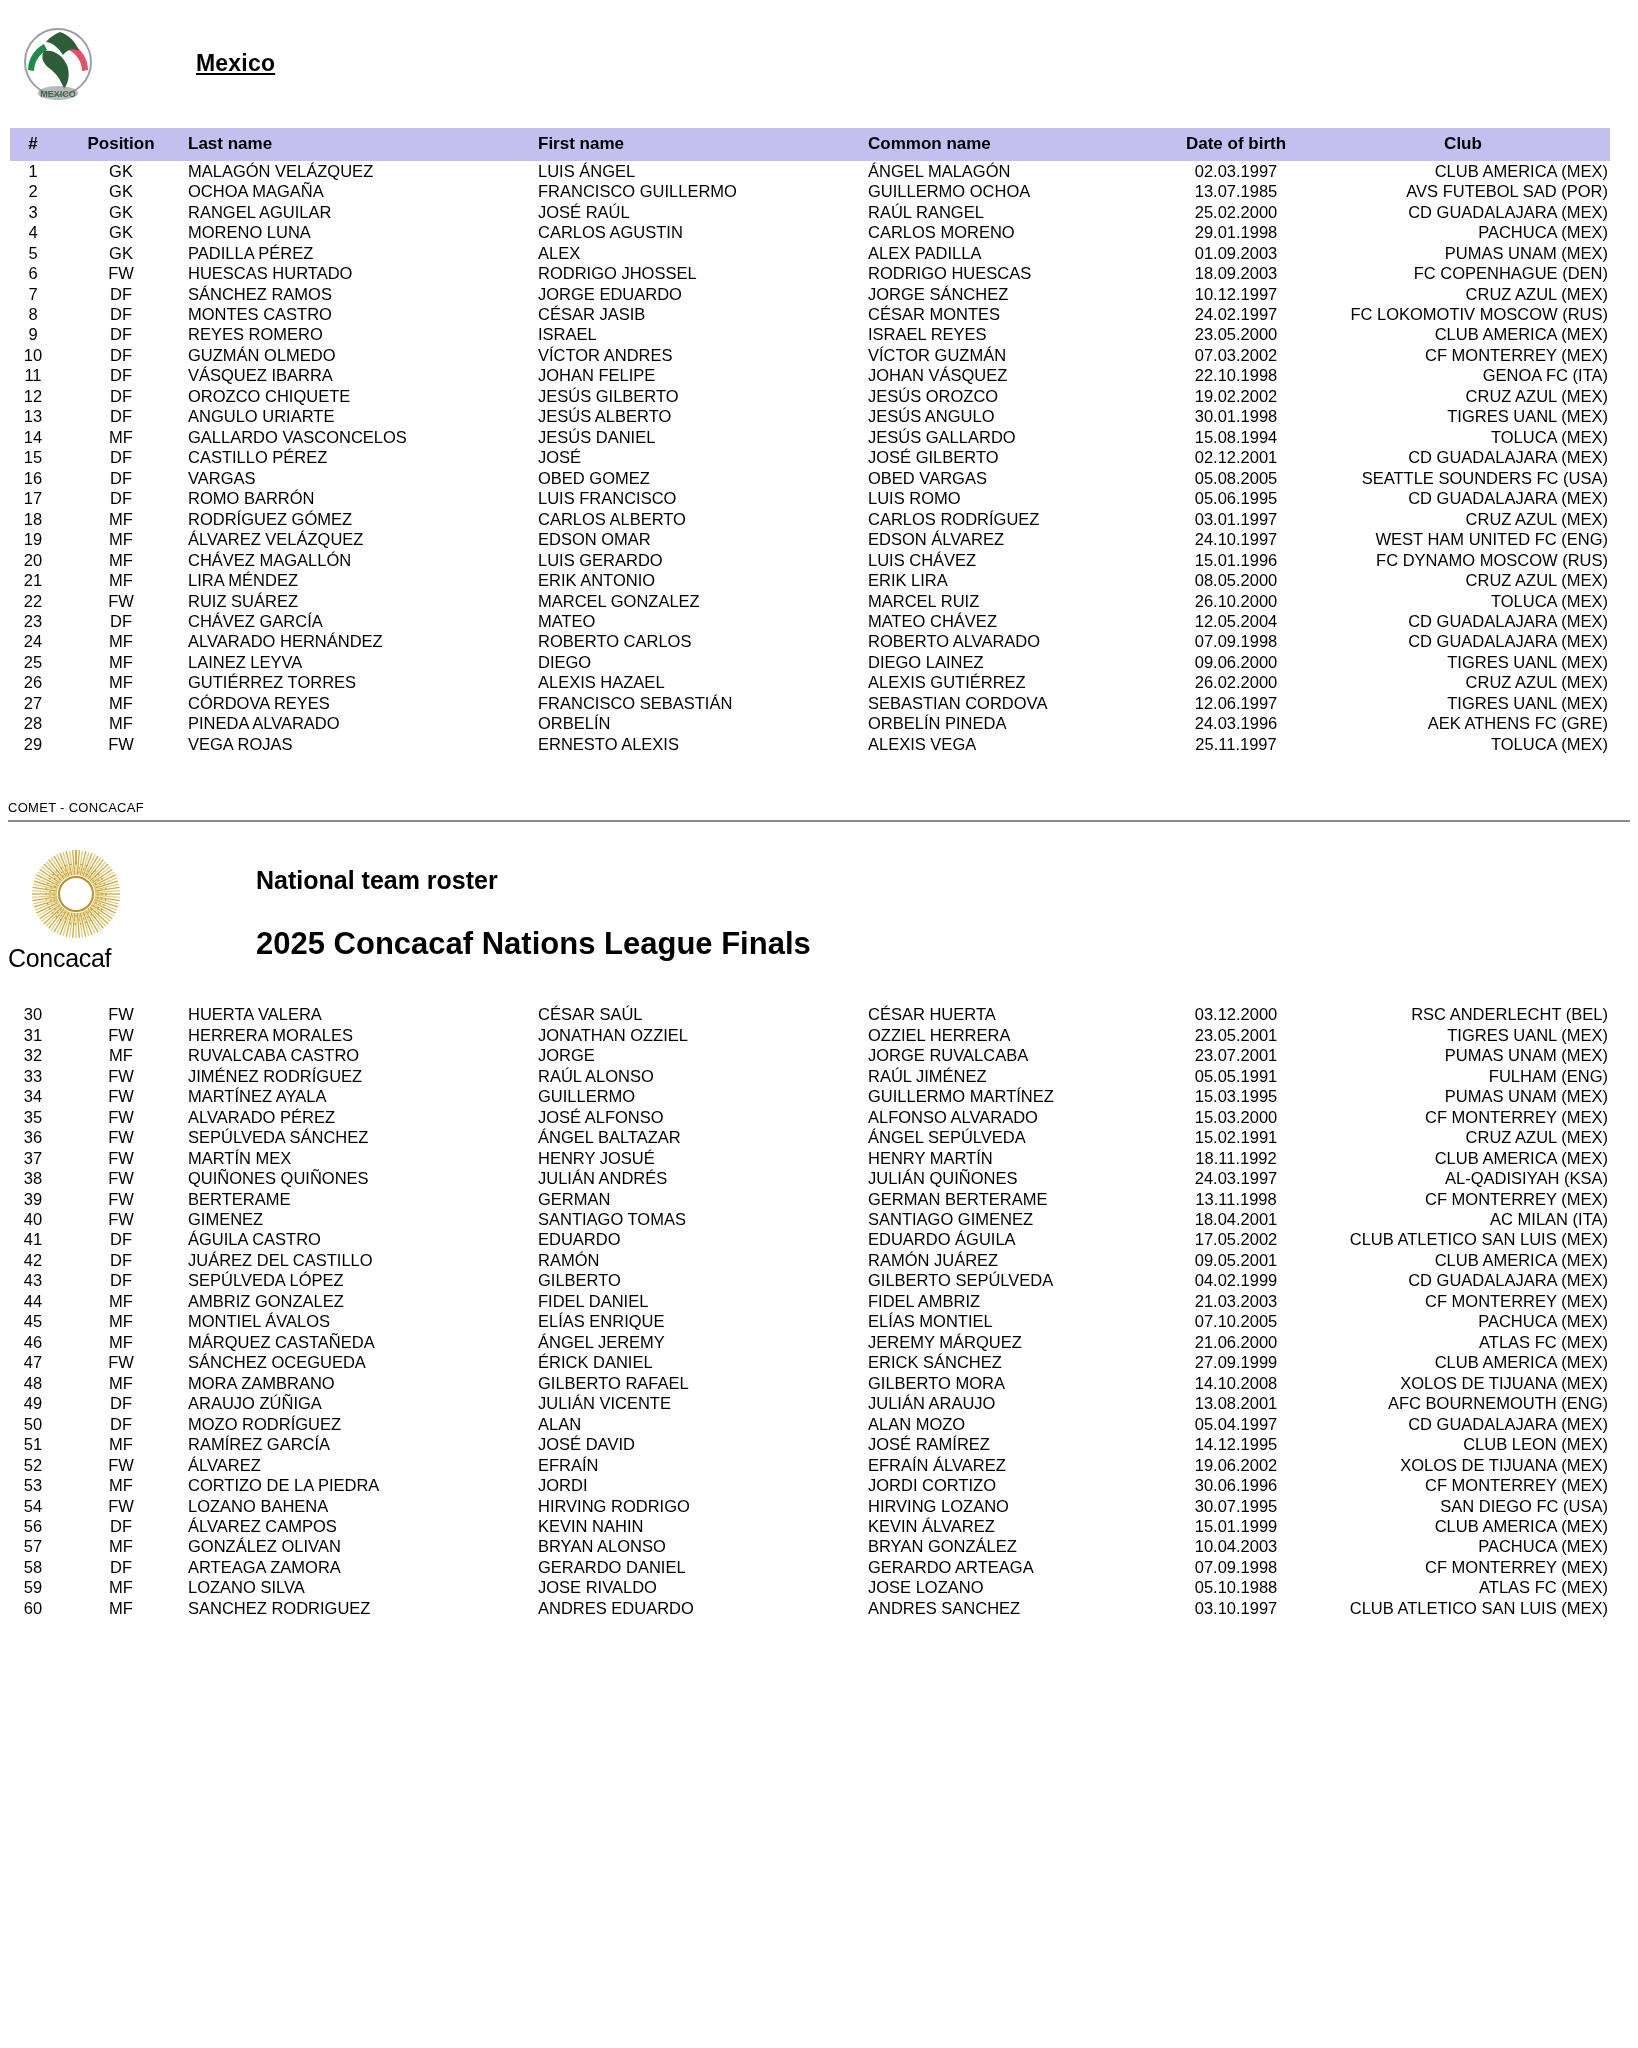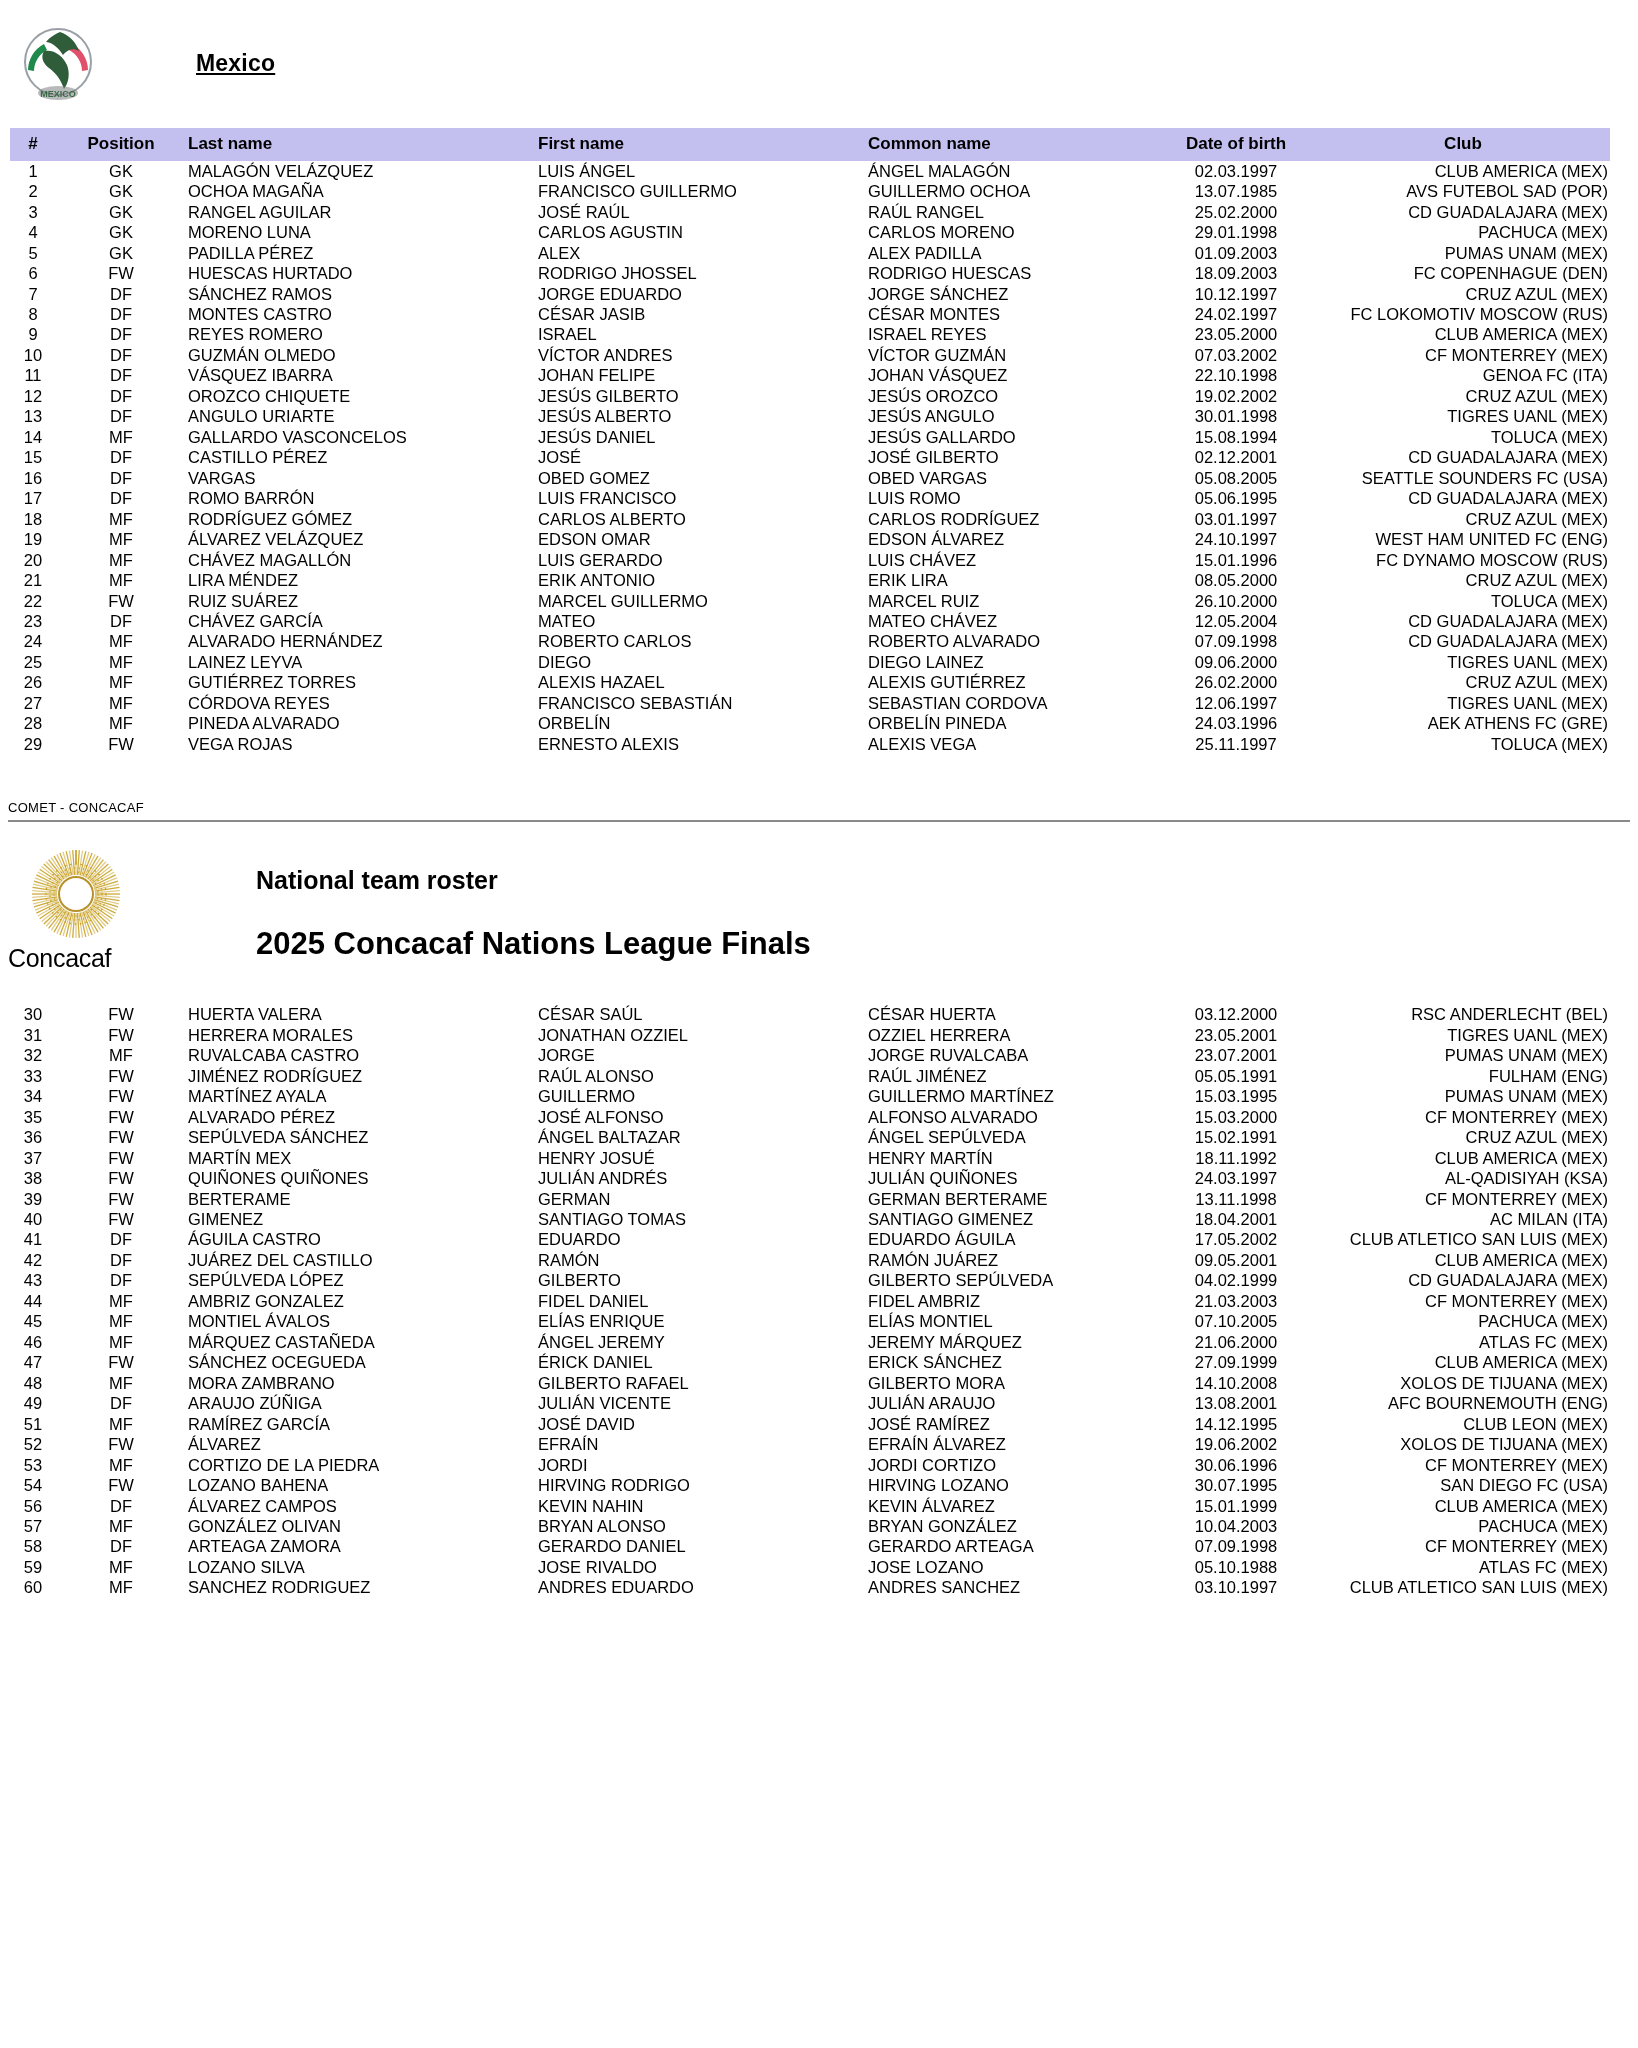--- a/index.html
+++ b/index.html
@@ -371,21 +371,21 @@
           <td class="d-last">LIRA MÉNDEZ</td>
           <td class="d-first">ERIK ANTONIO</td>
           <td class="d-common">ERIK LIRA</td>
           <td class="d-dob">08.05.2000</td>
           <td class="d-club">CRUZ AZUL (MEX)</td>
         </tr>
         <tr>
           <td class="d-num">22</td>
           <td class="d-pos">FW</td>
           <td class="d-last">RUIZ SUÁREZ</td>
-          <td class="d-first">MARCEL GUILLERMO</td>
+          <td class="d-first">MARCEL GONZALEZ</td>
           <td class="d-common">MARCEL RUIZ</td>
           <td class="d-dob">26.10.2000</td>
           <td class="d-club">TOLUCA (MEX)</td>
         </tr>
         <tr>
           <td class="d-num">23</td>
           <td class="d-pos">DF</td>
           <td class="d-last">CHÁVEZ GARCÍA</td>
           <td class="d-first">MATEO</td>
           <td class="d-common">MATEO CHÁVEZ</td>
@@ -747,20 +747,29 @@
         <tr>
           <td class="d-num">49</td>
           <td class="d-pos">DF</td>
           <td class="d-last">ARAUJO ZÚÑIGA</td>
           <td class="d-first">JULIÁN VICENTE</td>
           <td class="d-common">JULIÁN ARAUJO</td>
           <td class="d-dob">13.08.2001</td>
           <td class="d-club">AFC BOURNEMOUTH (ENG)</td>
         </tr>
         <tr>
+          <td class="d-num">50</td>
+          <td class="d-pos">DF</td>
+          <td class="d-last">MOZO RODRÍGUEZ</td>
+          <td class="d-first">ALAN</td>
+          <td class="d-common">ALAN MOZO</td>
+          <td class="d-dob">05.04.1997</td>
+          <td class="d-club">CD GUADALAJARA (MEX)</td>
+        </tr>
+        <tr>
           <td class="d-num">51</td>
           <td class="d-pos">MF</td>
           <td class="d-last">RAMÍREZ GARCÍA</td>
           <td class="d-first">JOSÉ DAVID</td>
           <td class="d-common">JOSÉ RAMÍREZ</td>
           <td class="d-dob">14.12.1995</td>
           <td class="d-club">CLUB LEON (MEX)</td>
         </tr>
         <tr>
           <td class="d-num">52</td>

